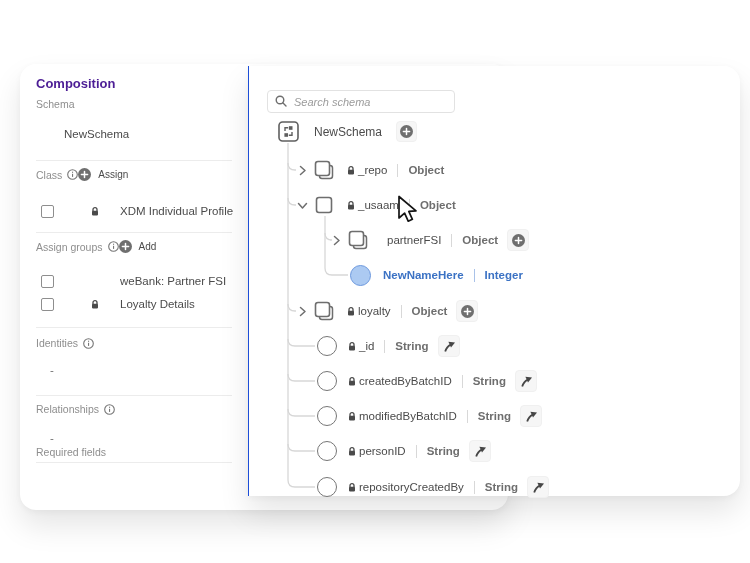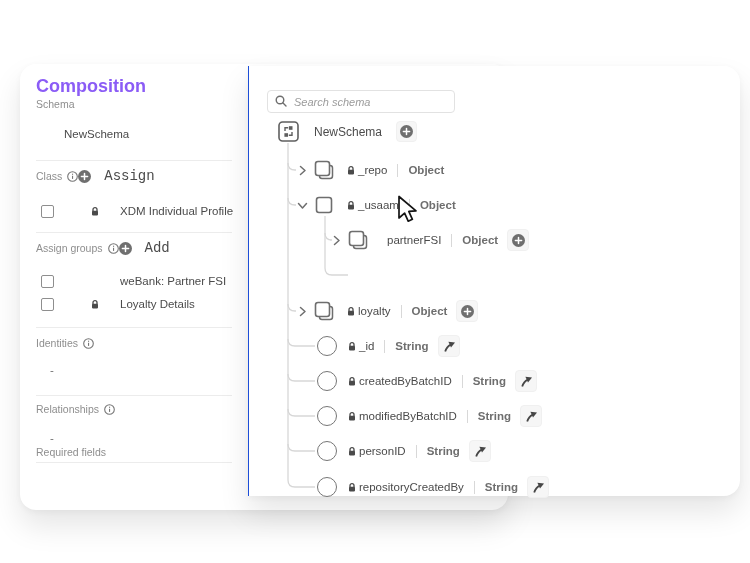--- a/index.html
+++ b/index.html
@@ -7,28 +7,28 @@
     font-family:"Liberation Sans","DejaVu Sans",sans-serif; }
   .stage { position:relative; width:750px; height:563px; }
 
   .card { position:absolute; background:#fff; border-radius:16px;
     box-shadow:0 2px 6px rgba(0,0,0,.04), 0 16px 30px rgba(0,0,0,.10); }
   .left-card  { left:20px; top:64px; width:488px; height:446px; z-index:1; }
   .right-card { left:248px; top:66px; width:492px; height:430px; z-index:2;
     border-left:1px solid #1d4ed8; border-radius:0 16px 16px 0; }
 
   
-  .lp-title { position:absolute; left:16px; top:12px; font-size:18px; font-weight:bold; color:#8b5cf6; }
+  .lp-title { position:absolute; left:16px; top:12px; font-size:13px; font-weight:bold; color:#4c1d95; }
   .lp-label { position:absolute; left:16px; font-size:10.5px; color:#8e8e8e; display:flex; align-items:center; gap:5px; }
   .lp-value { position:absolute; left:44px; font-size:11.5px; color:#4b4b4b; }
   .lp-div   { position:absolute; left:16px; width:196px; height:1px; background:#ececec; }
   .lp-head  { position:absolute; left:16px; width:196px; display:flex; align-items:center; }
   .lp-head .hl { font-size:10.5px; color:#8e8e8e; display:flex; align-items:center; gap:5px; }
-  .lp-action { border:none; background:transparent; display:flex; align-items:center; gap:13px;
-    font-size:14px; color:#4b4b4b; cursor:pointer; font-family:Liberation Mono, monospace; }
+  .lp-action { border:none; background:transparent; display:flex; align-items:center; gap:7px;
+    font-size:10px; color:#4b4b4b; cursor:pointer; font-family:Liberation Sans, sans-serif; }
   .lp-item { position:absolute; display:flex; align-items:center; height:16px;gap:16px; }
   .cbx { width:13px; height:13px; border:1.6px solid #8e8e8e; border-radius:2px; background:#fff;
     margin-left:21px; flex:0 0 auto; cursor:pointer; }
   .lockslot { width:13px; display:flex; justify-content:flex-start; margin:0 0 0 21px; flex:0 0 auto; }
   .lp-item-label { font-size:11.5px; color:#4b4b4b; white-space:nowrap; }
   .dash { position:absolute; left:30px; font-size:11.5px; color:#6e6e6e; }
 
   
   .search-wrap { position:absolute; left:18px; top:24px; width:188px; height:23px; }
   .search-wrap input { width:100%; height:100%; border:1px solid #e2e2e2; border-radius:4px;
@@ -292,20 +292,26 @@
       <span class="fname">partnerFSI</span>
       <span class="pipe"></span>
       <span class="ftype">Object</span>
       <button class="sq-btn">
         <svg width="13" height="13" viewBox="0 0 13 13">
             <use href="#i-plus-circle"></use>
           </svg>
       </button>
     </div>
 
+    <div class="trow sel" style="left:100px; top:197px">
+      <span class="circle sel"></span>
+      <span class="fname">NewNameHere</span>
+      <span class="pipe"></span>
+      <span class="ftype">Integer</span>
+    </div>
 
     <div class="trow" style="left:48px; top:233px">
       <span class="chev">
           <svg width="11" height="11" viewBox="0 0 10 11">
             <use href="#i-chev-r"></use>
           </svg>
         </span>
       <span class="nicon">
           <svg width="22" height="22" viewBox="0 0 22 22">
             <use href="#i-stack"></use>

